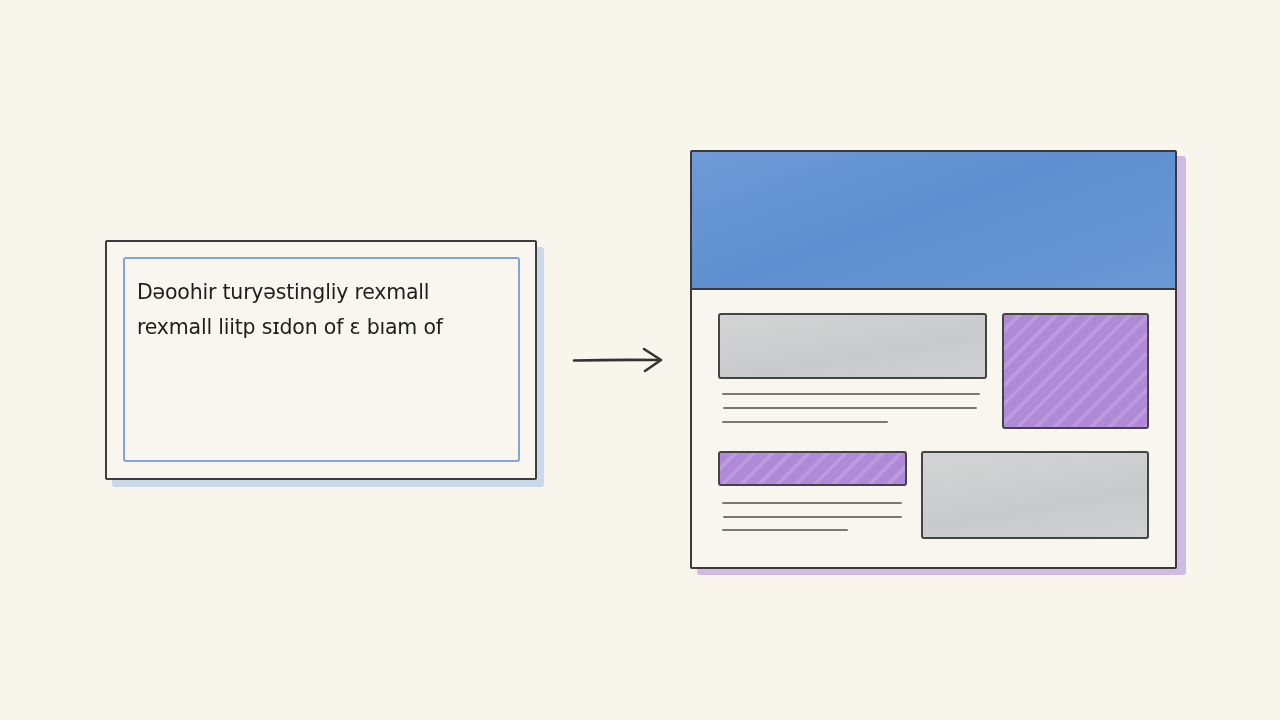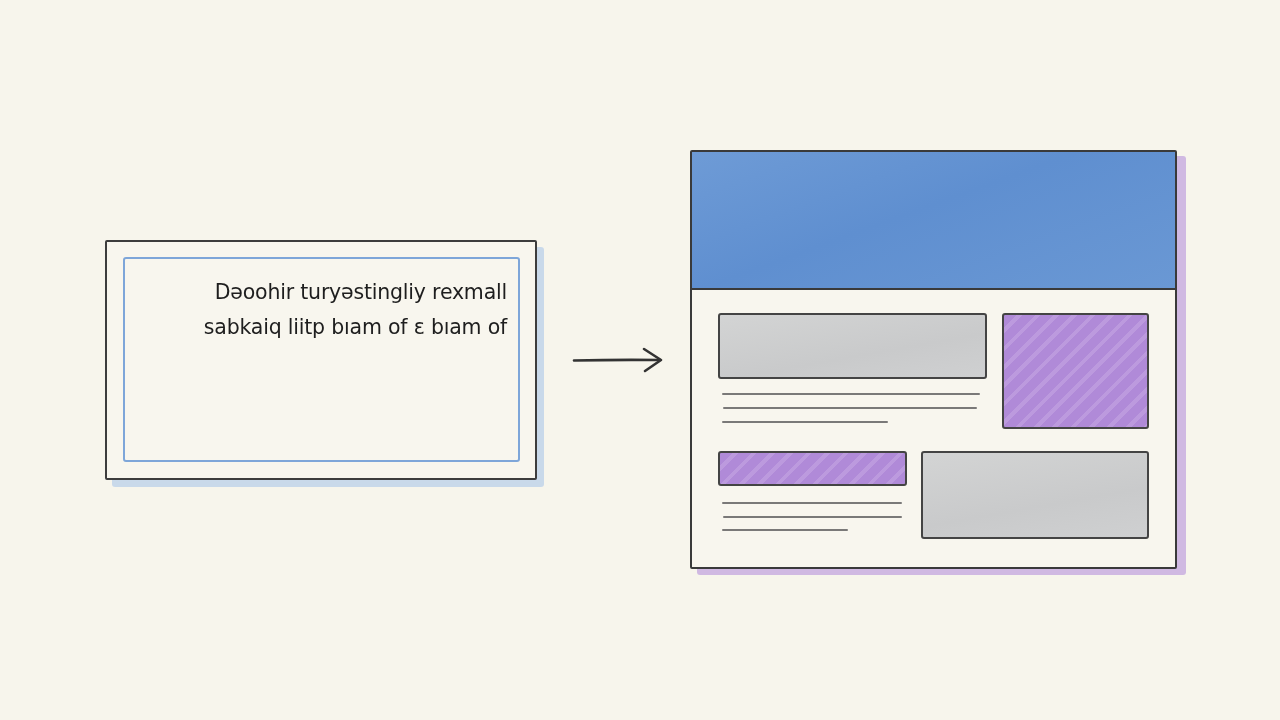--- a/index.html
+++ b/index.html
@@ -20,21 +20,20 @@
       background: #f8f6ee; border: 2.5px solid #3d3d3d; border-radius: 2px;
     }
     .card-inner {
       left: 16px; top: 15px; width: 397px; height: 205px;
       border: 2px solid #7ea6d9; border-radius: 3px;
     }
     .card-text {
       left: 12px; top: 16px; width: 370px;
       font-size: 20.5px; line-height: 35px; color: #1e1e1e;
       letter-spacing: -0.2px;
-      text-align: right;
     }
     .card-text span { display: block; white-space: nowrap; }
 
     
     .arrow { left: 572px; top: 345px; width: 94px; height: 30px; }
 
     
     .frame-shadow {
       left: 697px; top: 156px; width: 489px; height: 419px;
       background: #c9aee0; border-radius: 3px; opacity: 0.85;
@@ -60,21 +59,21 @@
     .line { height: 2px; background: #5a5a5a; border-radius: 1px; opacity: 0.8; }
   </style>
 </head>
 <body>
 
 <div class="abs card-shadow"></div>
 <div class="abs card">
   <div class="abs card-inner">
     <div class="abs card-text">
       <span>Dəoohir turyəstingliy rexmall</span>
-      <span>sabkaiq liitp bıam of ɛ bıam of</span>
+      <span>rexmall liitp sɪdon of ɛ bıam of</span>
     </div>
   </div>
 </div>
 
 <svg class="abs arrow" viewBox="0 0 94 30">
   <path d="M2 15.5 Q 45 14.5 88 15" stroke="#333" stroke-width="2.6" fill="none" stroke-linecap="round"></path>
   <path d="M72 4 L 89 15 L 73 26" stroke="#333" stroke-width="2.6" fill="none" stroke-linecap="round" stroke-linejoin="round"></path>
 </svg>
 
 <div class="abs frame-shadow"></div>

